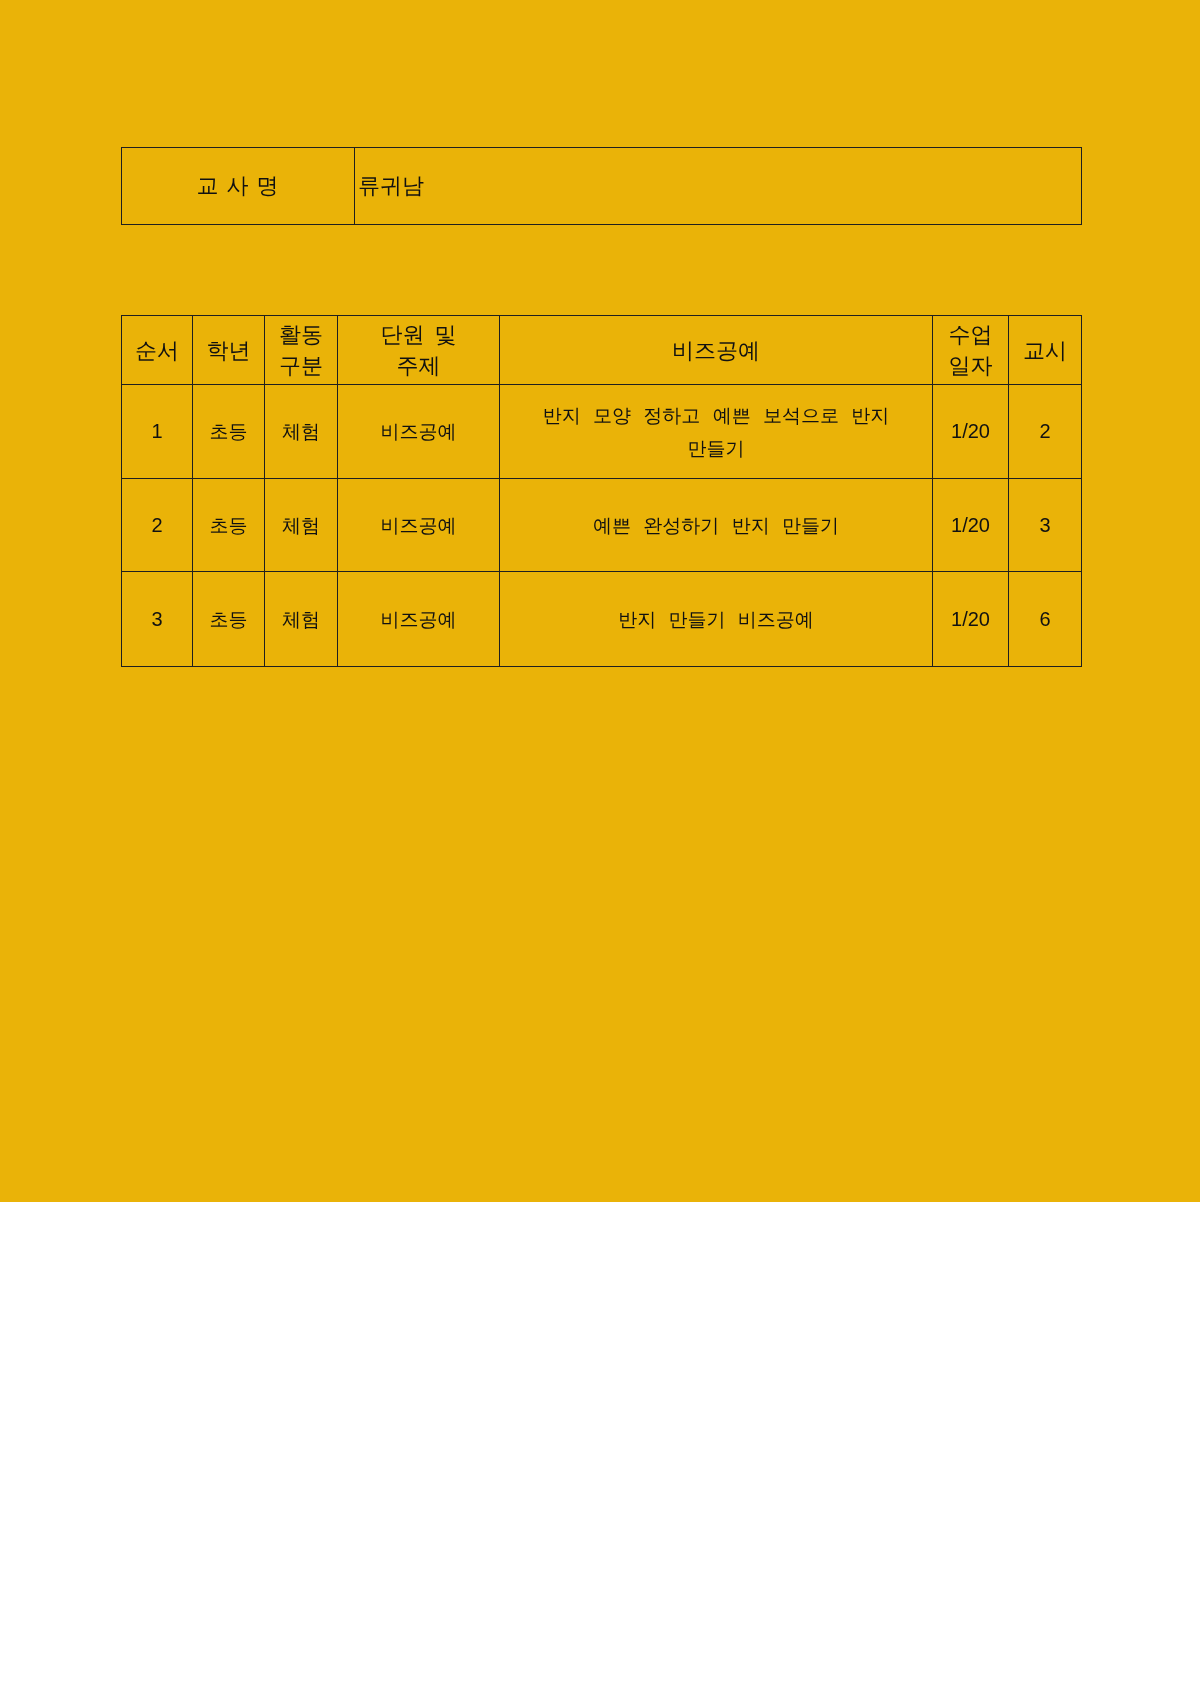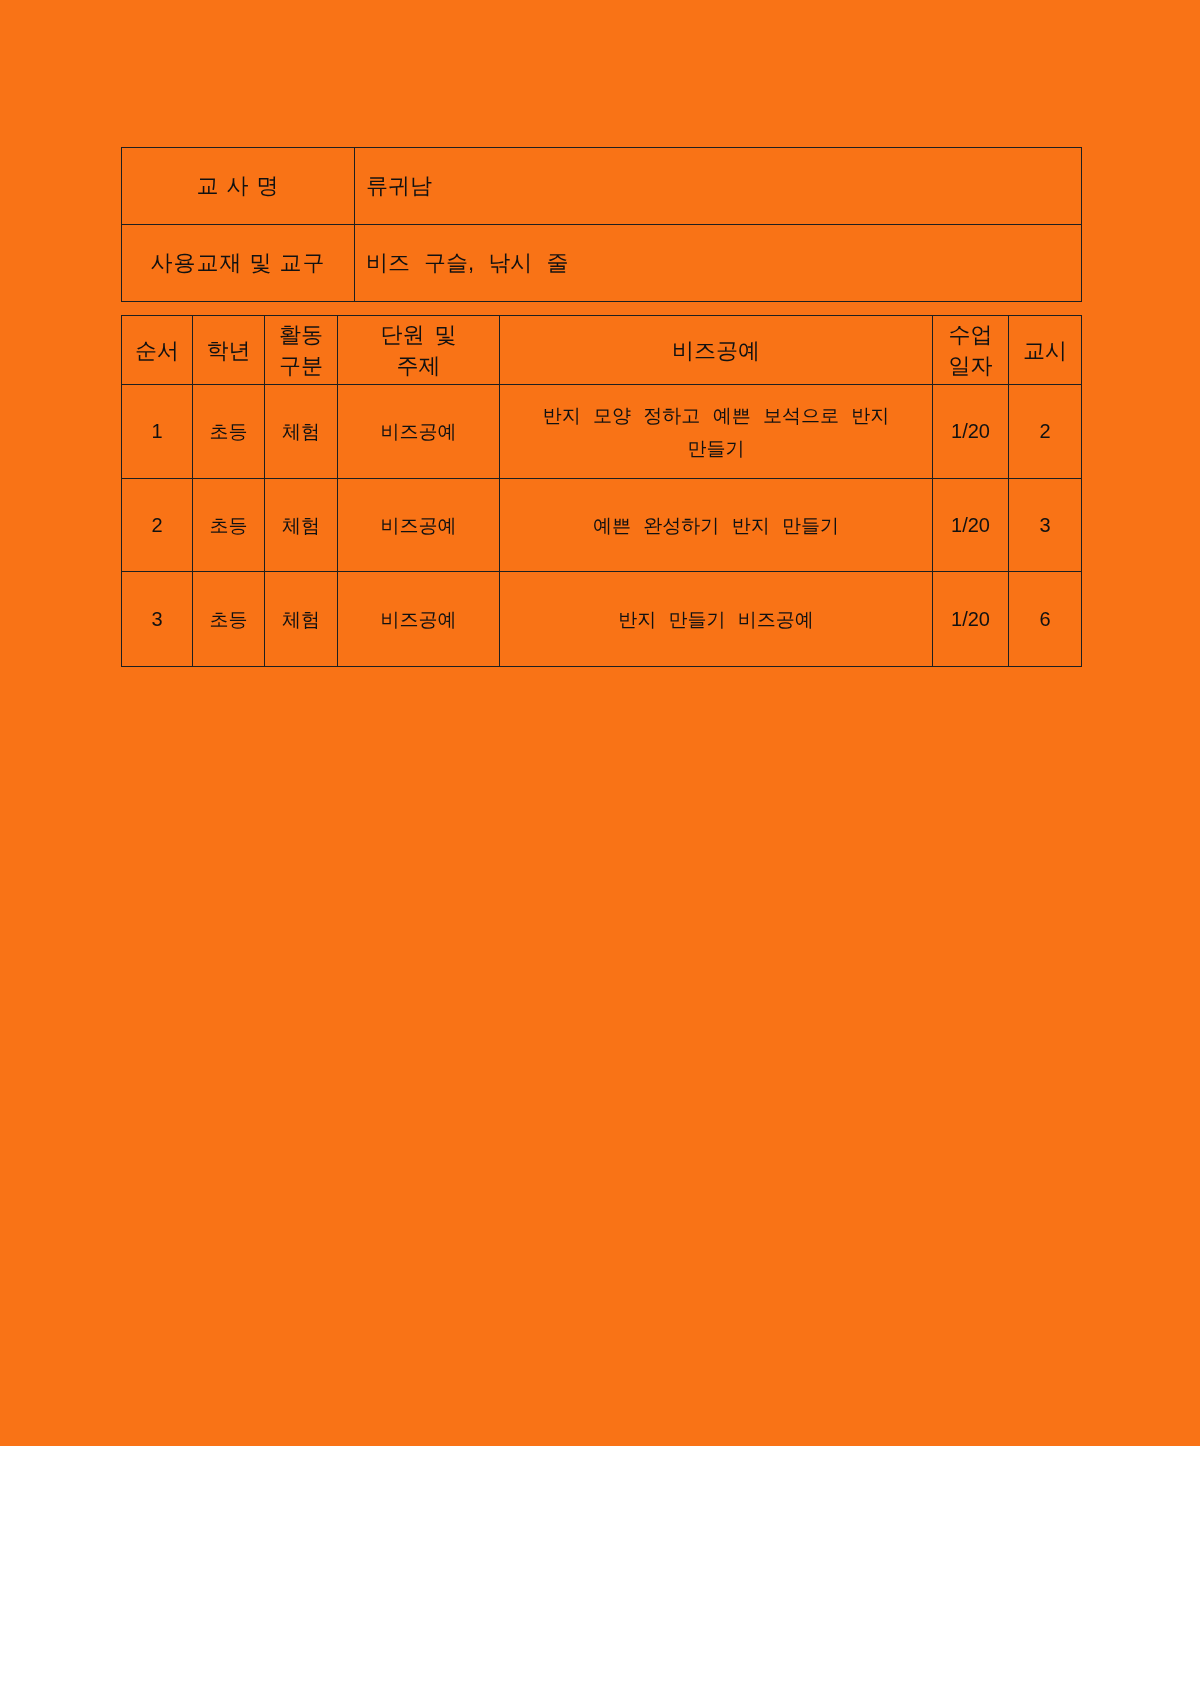--- a/index.html
+++ b/index.html
@@ -4,38 +4,38 @@
 <style>
   * { margin: 0; padding: 0; box-sizing: border-box; }
   html, body { background: #ffffff; }
   body {
     font-family: "Liberation Sans", "DejaVu Sans", sans-serif;
     color: #111111;
   }
   .page {
     position: relative;
     width: 1200px;
-    height: 1446px;
-    background: #f97316;
+    height: 1202px;
+    background: #eab308;
     overflow: hidden;
   }
 
   table { border-collapse: collapse; table-layout: fixed; }
   td, th { border: 1px solid #1f1f1f; font-weight: normal; }
 
   
   .info-table {
     position: absolute;
     left: 121px;
     top: 147px;
     width: 960px;
   }
   .info-table td { height: 77px; font-size: 22px; vertical-align: middle; }
   .info-table td.label { text-align: center; letter-spacing: 1px; }
-  .info-table td.value { text-align: left; padding-left: 11px; word-spacing: 8px; }
+  .info-table td.value { text-align: left; padding-left: 3px; word-spacing: 8px; }
 
   
   .schedule-table {
     position: absolute;
     left: 121px;
     top: 315px;
     width: 960px;
   }
   .schedule-table th {
     height: 69px;
@@ -79,24 +79,20 @@
 
   <table class="info-table">
     <colgroup>
       <col style="width:233px">
       <col style="width:727px">
     </colgroup>
     <tbody>
       <tr>
         <td class="label">교 사 명</td>
         <td class="value">류귀남</td>
-      </tr>
-      <tr>
-        <td class="label">사용교재 및 교구</td>
-        <td class="value">비즈 구슬, 낚시 줄</td>
       </tr>
     </tbody>
   </table>
 
   <table class="schedule-table">
     <colgroup>
       <col style="width:71px">
       <col style="width:72px">
       <col style="width:73px">
       <col style="width:162px">

